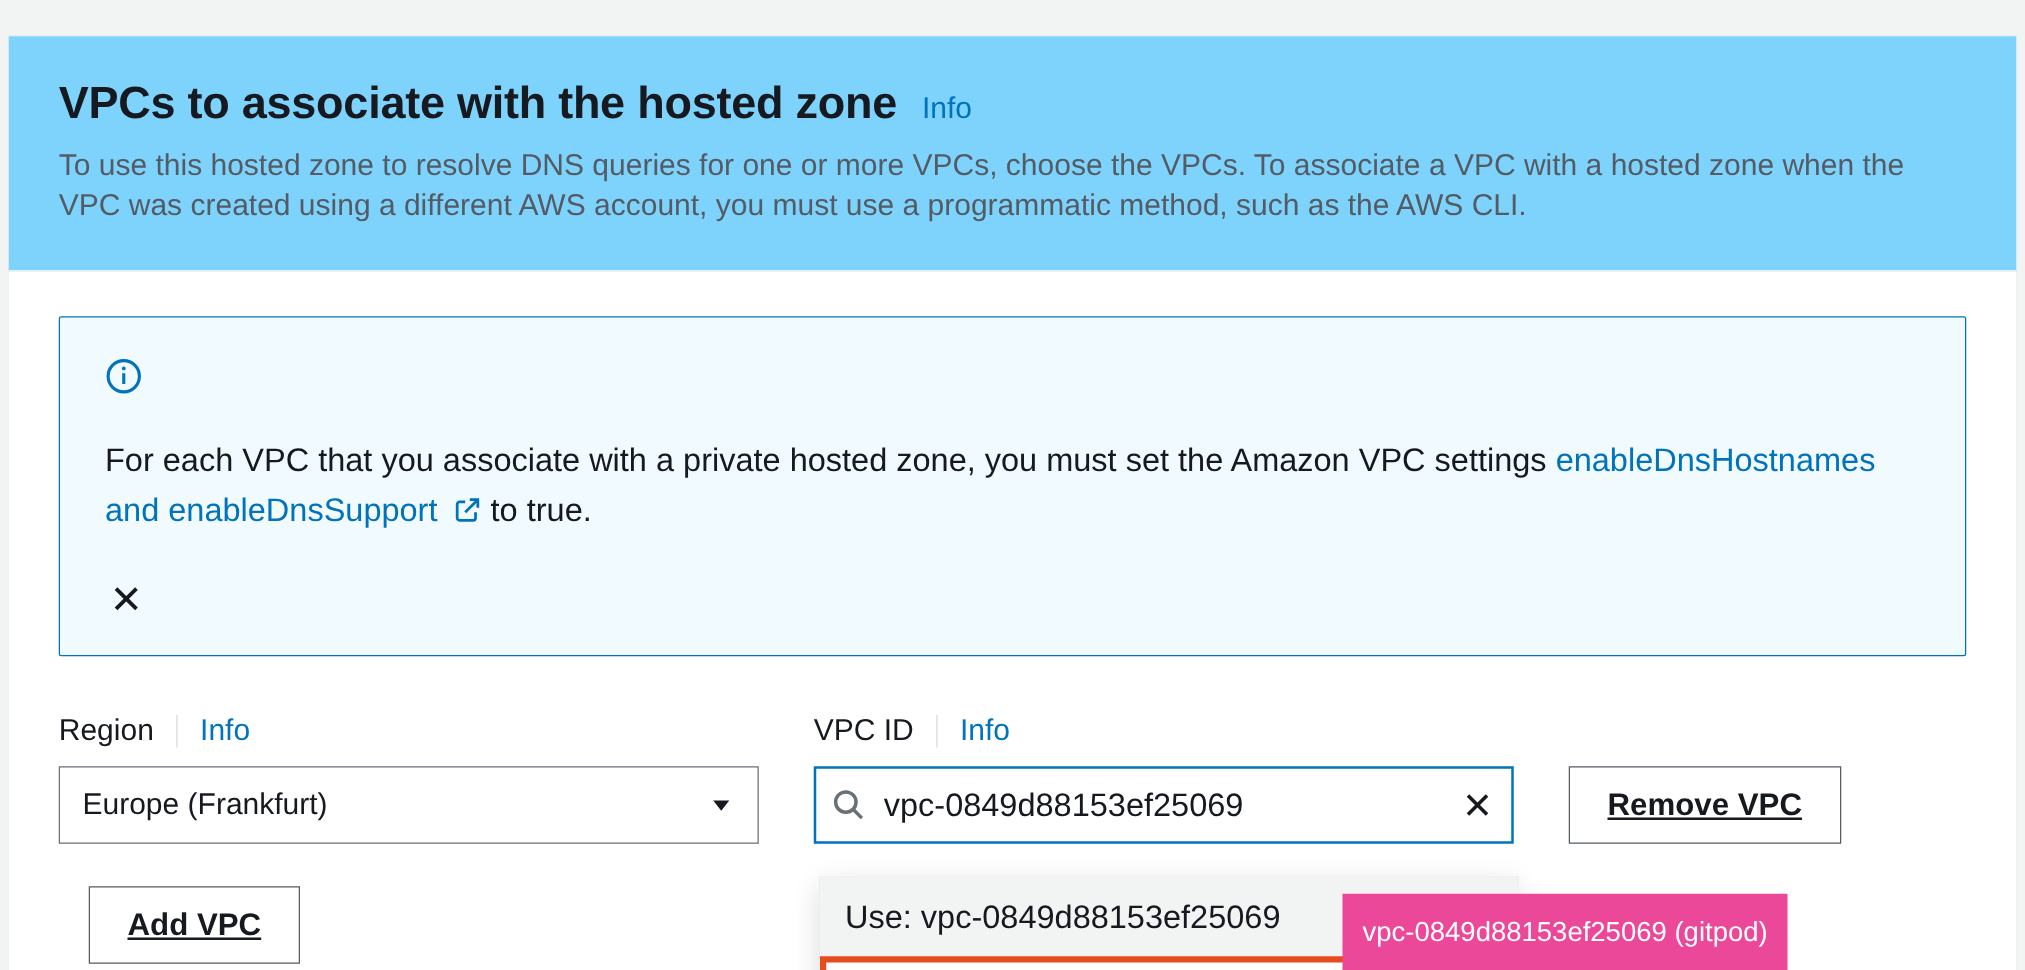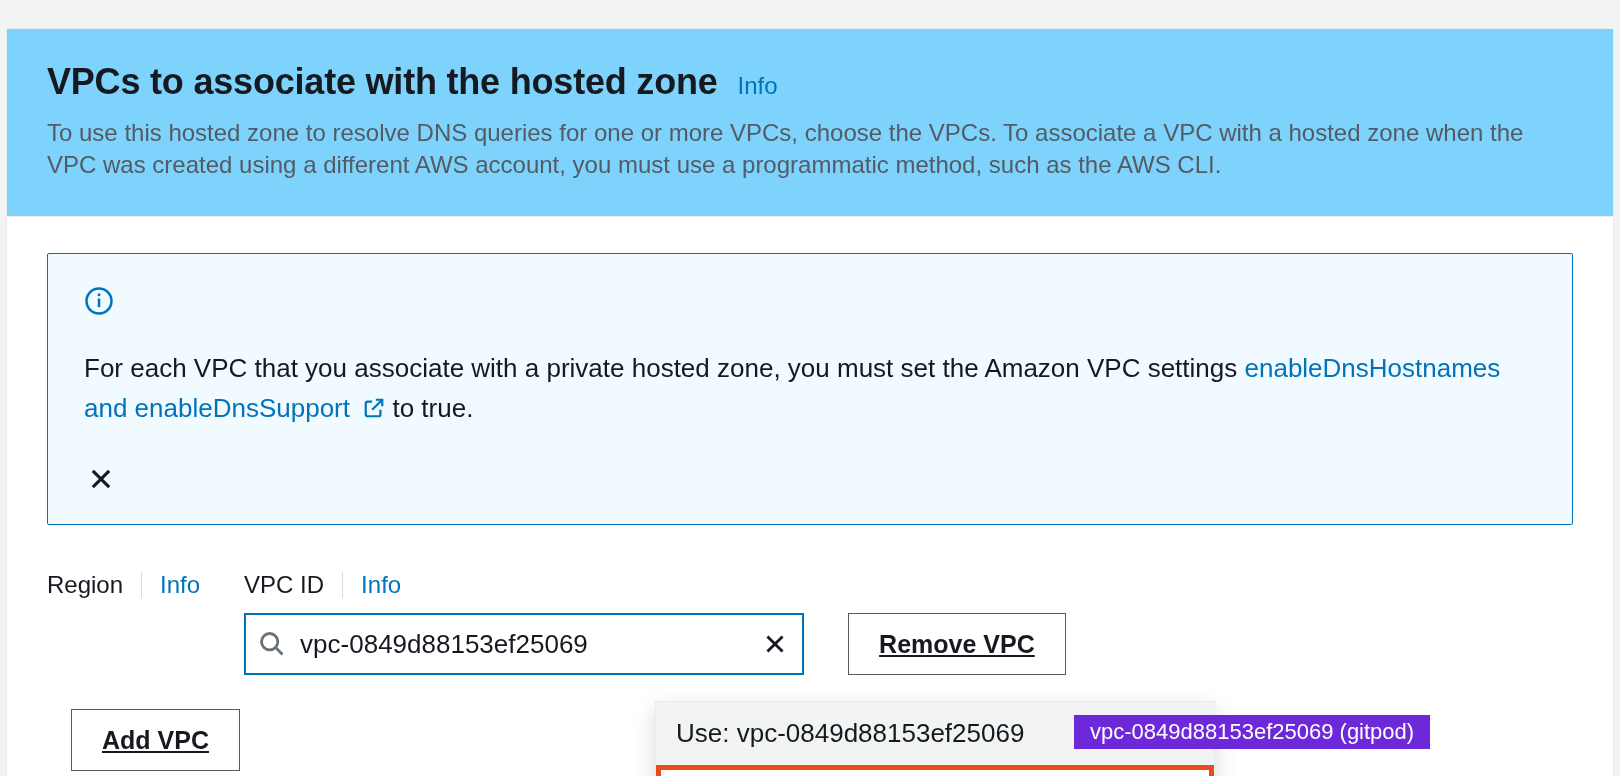--- a/index.html
+++ b/index.html
@@ -148,24 +148,24 @@
   }
   .dropdown-item.use { background: #f2f3f3; }
   .dropdown-item.highlighted {
     border: 5px solid #e64c1c;
     padding: 11px 15px;
   }
   .tooltip {
     position: absolute;
     left: 1074px;
     top: 715px;
-    background: #6d28d9;
+    background: #ec4899;
     color: #fff;
     font-size: 22px;
-    padding: 4px 16px;
+    padding: 18px 16px;
     z-index: 20;
     white-space: nowrap;
   }
 </style>
 </head>
 <body>
 
 <div class="panel">
   <div class="panel-header">
     <div class="panel-title-row">
@@ -208,20 +208,28 @@
     </div>
 
     <div class="form-row">
 
       <div class="field">
         <div class="field-label-row">
           <span class="field-label">Region</span>
           <span class="field-label-sep"></span>
           <span class="field-info">Info</span>
         </div>
+        <div class="select-box">
+          <span>Europe (Frankfurt)</span>
+          <span class="caret-down-icon">
+            <svg viewBox="0 0 24 24" width="22" height="22" fill="#16191f">
+              <path d="M5 8l7 9 7-9z"></path>
+            </svg>
+          </span>
+        </div>
       </div>
 
       <div class="field vpc-field">
         <div class="field-label-row">
           <span class="field-label">VPC ID</span>
           <span class="field-label-sep"></span>
           <span class="field-info">Info</span>
         </div>
         <div class="search-box">
           <span class="search-icon">

